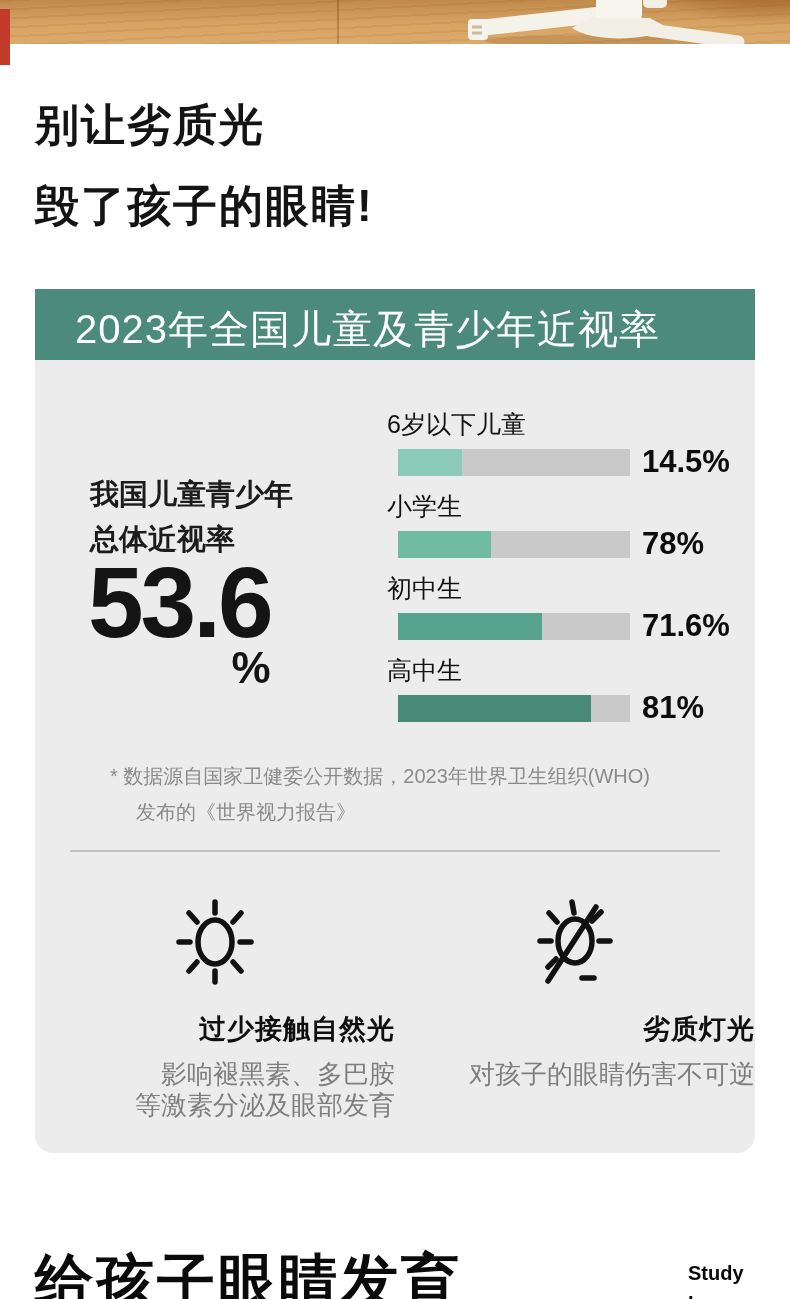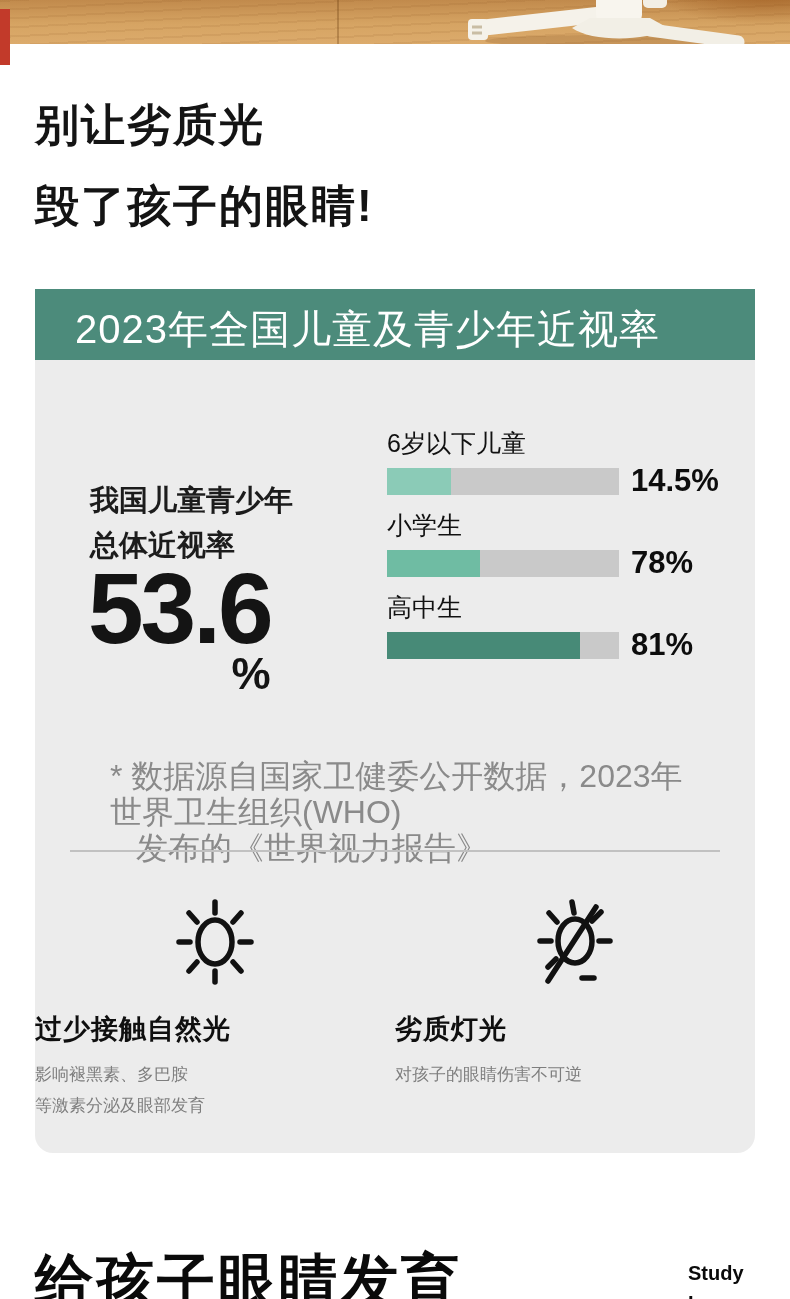--- a/index.html
+++ b/index.html
@@ -42,45 +42,45 @@
     position:absolute;left:35px;top:280px;width:720px;height:80px;
     background:var(--accent-green);
     display:flex;align-items:center;padding-left:40px;
     color:#ffffff;font-size:40px;font-weight:500;letter-spacing:1px;margin-top:9px;
   }
   
   .panel{
     position:absolute;left:35px;top:360px;width:720px;height:793px;
     background:var(--panel-bg);border-radius:0 0 18px 18px;
   }
-  .stat{position:absolute;left:55px;top:118px;}
+  .stat{position:absolute;left:55px;top:112px;}
   .stat-label{font-size:29px;line-height:45px;font-weight:700;color:#1c1c1c;}
   .stat-value{position:absolute;left:-2px;top:80px;display:flex;align-items:flex-end;flex-direction:column;}
   .stat-number{font-size:100px;font-weight:800;letter-spacing:-3px;line-height:1;}
   .stat-unit{font-size:44px;font-weight:800;line-height:1;margin-left:2px;position:relative;top:-6px;}
   
-  .bars{position:absolute;left:352px;top:68px;width:360px;}
+  .bars{position:absolute;left:352px;top:49px;width:360px;}
   .bar-row{margin-bottom:11px;}
   .bar-label{font-size:25px;line-height:30px;color:#111;margin-bottom:5px;}
-  .bar-line{display:flex;align-items:center;}
+  .bar-line{display:flex;align-items:center;margin-left:11px;}
   .bar-track{width:232px;height:27px;background:var(--bar-track);position:relative;overflow:hidden;flex:none;}
   .bar-fill{position:absolute;left:0;top:0;bottom:0;background:#57a28c;}
   .bar-value{font-size:31px;font-weight:800;margin-left:12px;white-space:nowrap;color:#0d0d0d;}
   
   .footnote{position:absolute;left:75px;top:398px;width:580px;
-    font-size:32px;line-height:36px;color:var(--text-gray);}
+    font-size:20px;line-height:36px;color:var(--text-gray);}
   .footnote .line2{padding-left:26px;}
   
   .divider{position:absolute;left:35px;top:490px;width:650px;height:2px;background:#c1c1c1;}
   
   .causes{position:absolute;left:0;top:533px;width:100%;display:flex;}
-  .cause-col{flex:1;text-align:left;}
+  .cause-col{flex:1;text-align:right;}
   .cause-icon{height:96px;display:flex;align-items:center;justify-content:center;}
   .cause-title{font-size:27px;font-weight:800;margin-top:22px;color:#0f0f0f;letter-spacing:1px;}
-  .cause-desc{font-size:17px;line-height:31px;color:#7e7e7e;margin-top:12px;}
+  .cause-desc{font-size:26px;line-height:31px;color:#7e7e7e;margin-top:12px;}
   
   .footer-heading{
     position:absolute;left:35px;top:1243px;
     font-size:58px;font-weight:900;letter-spacing:3px;color:#0a0a0a;white-space:nowrap;
   }
   .brand{
     position:absolute;left:688px;top:1258px;
     font-size:20px;font-weight:700;line-height:30px;color:#0a0a0a;
   }
 </style>
@@ -131,20 +131,29 @@
         <div class="bar-value">14.5%</div>
       </div>
     </div>
     <div class="bar-row">
       <div class="bar-label">小学生</div>
       <div class="bar-line">
         <div class="bar-track">
           <div class="bar-fill" style="width: 40%; background: rgb(111, 188, 163);"></div>
         </div>
         <div class="bar-value">78%</div>
+      </div>
+    </div>
+    <div class="bar-row">
+      <div class="bar-label">初中生</div>
+      <div class="bar-line">
+        <div class="bar-track">
+          <div class="bar-fill" style="width: 62%; background: rgb(87, 162, 140);"></div>
+        </div>
+        <div class="bar-value">71.6%</div>
       </div>
     </div>
     <div class="bar-row">
       <div class="bar-label">高中生</div>
       <div class="bar-line">
         <div class="bar-track">
           <div class="bar-fill" style="width: 83%; background: rgb(71, 138, 119);"></div>
         </div>
         <div class="bar-value">81%</div>
       </div>

